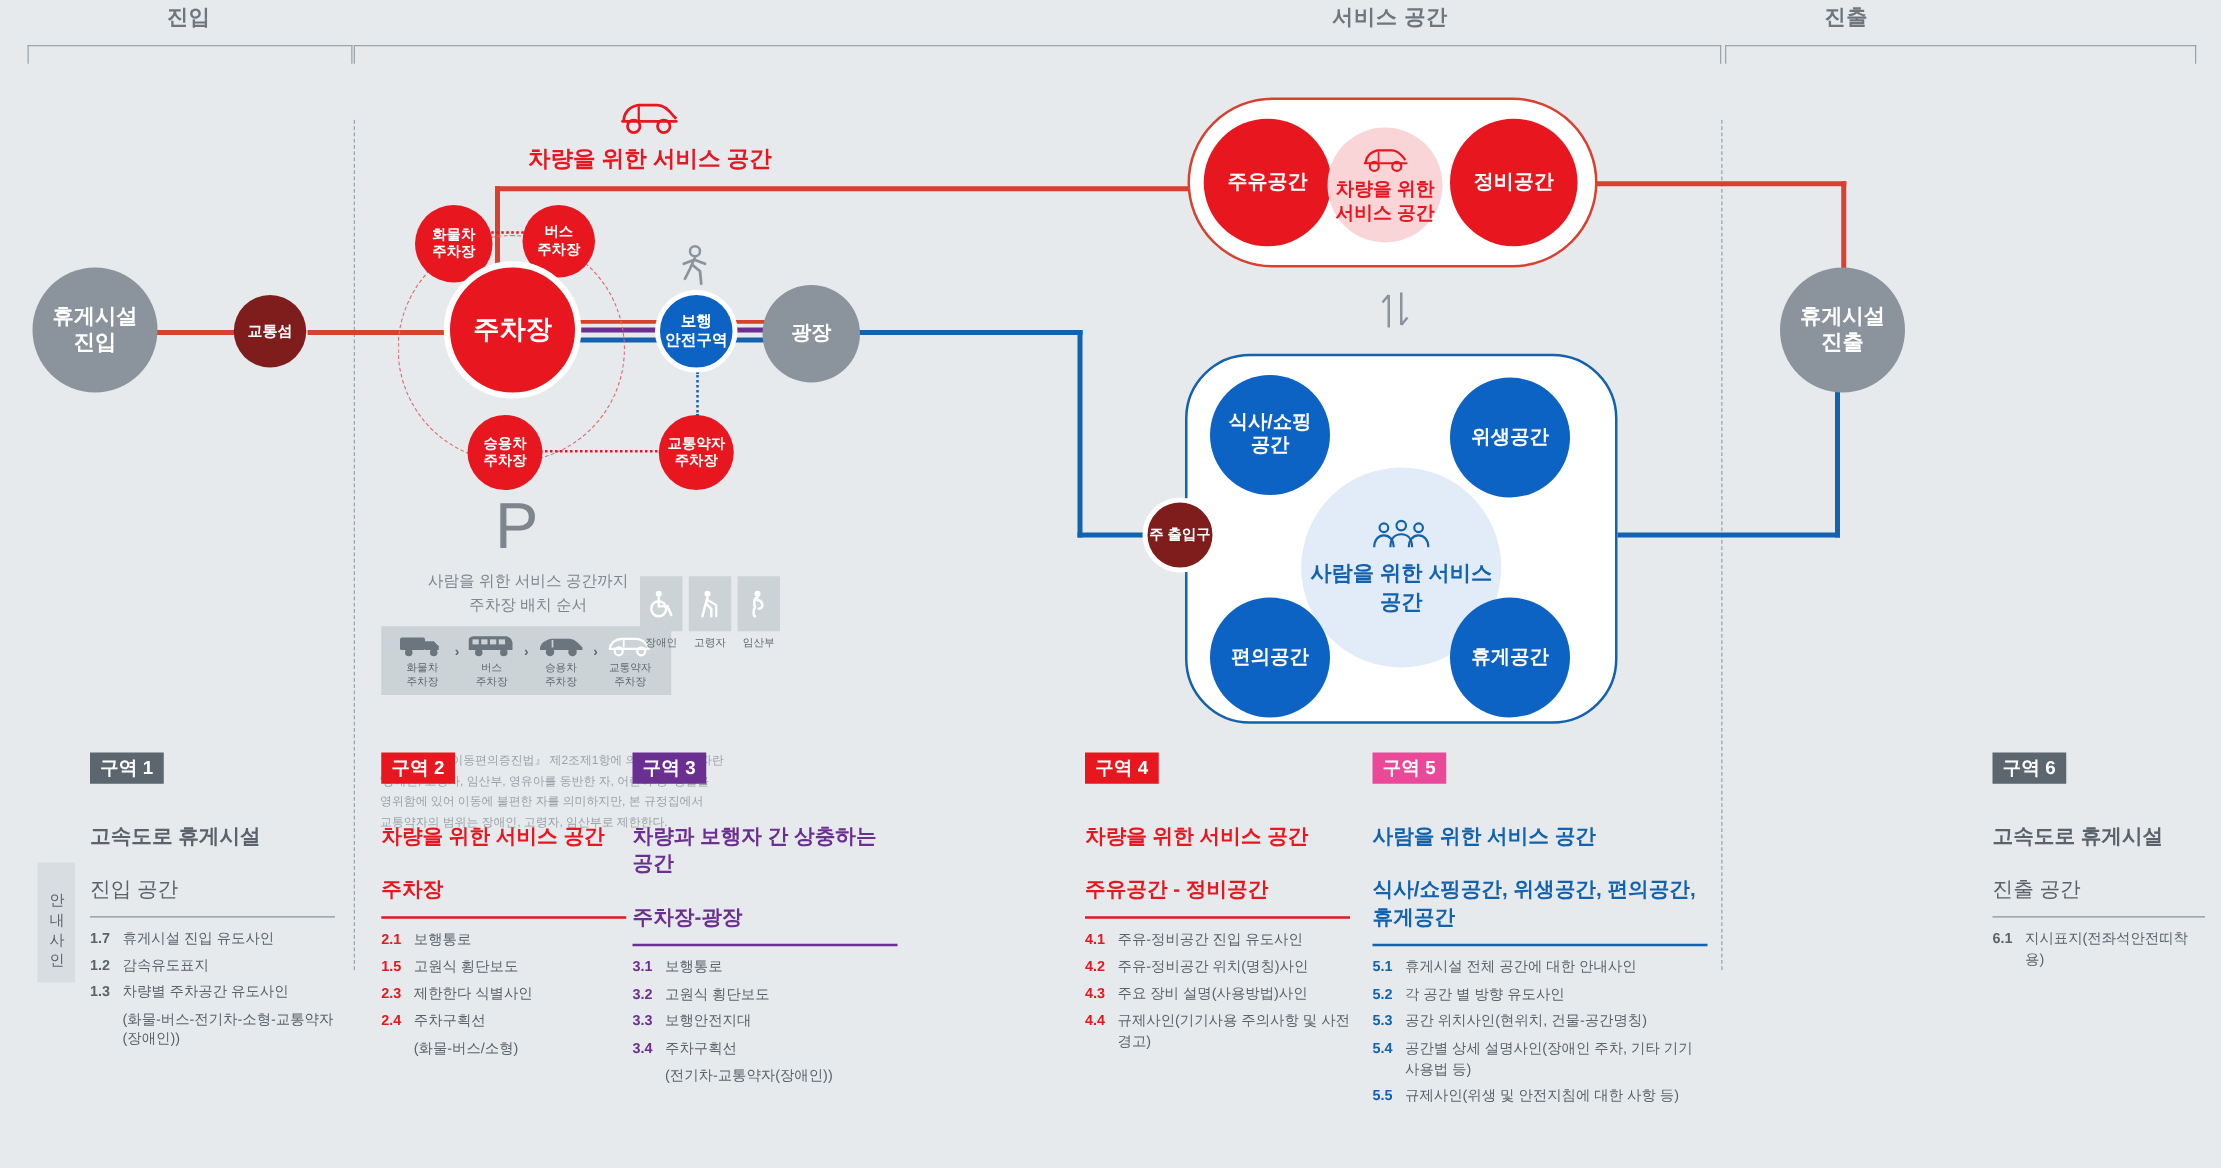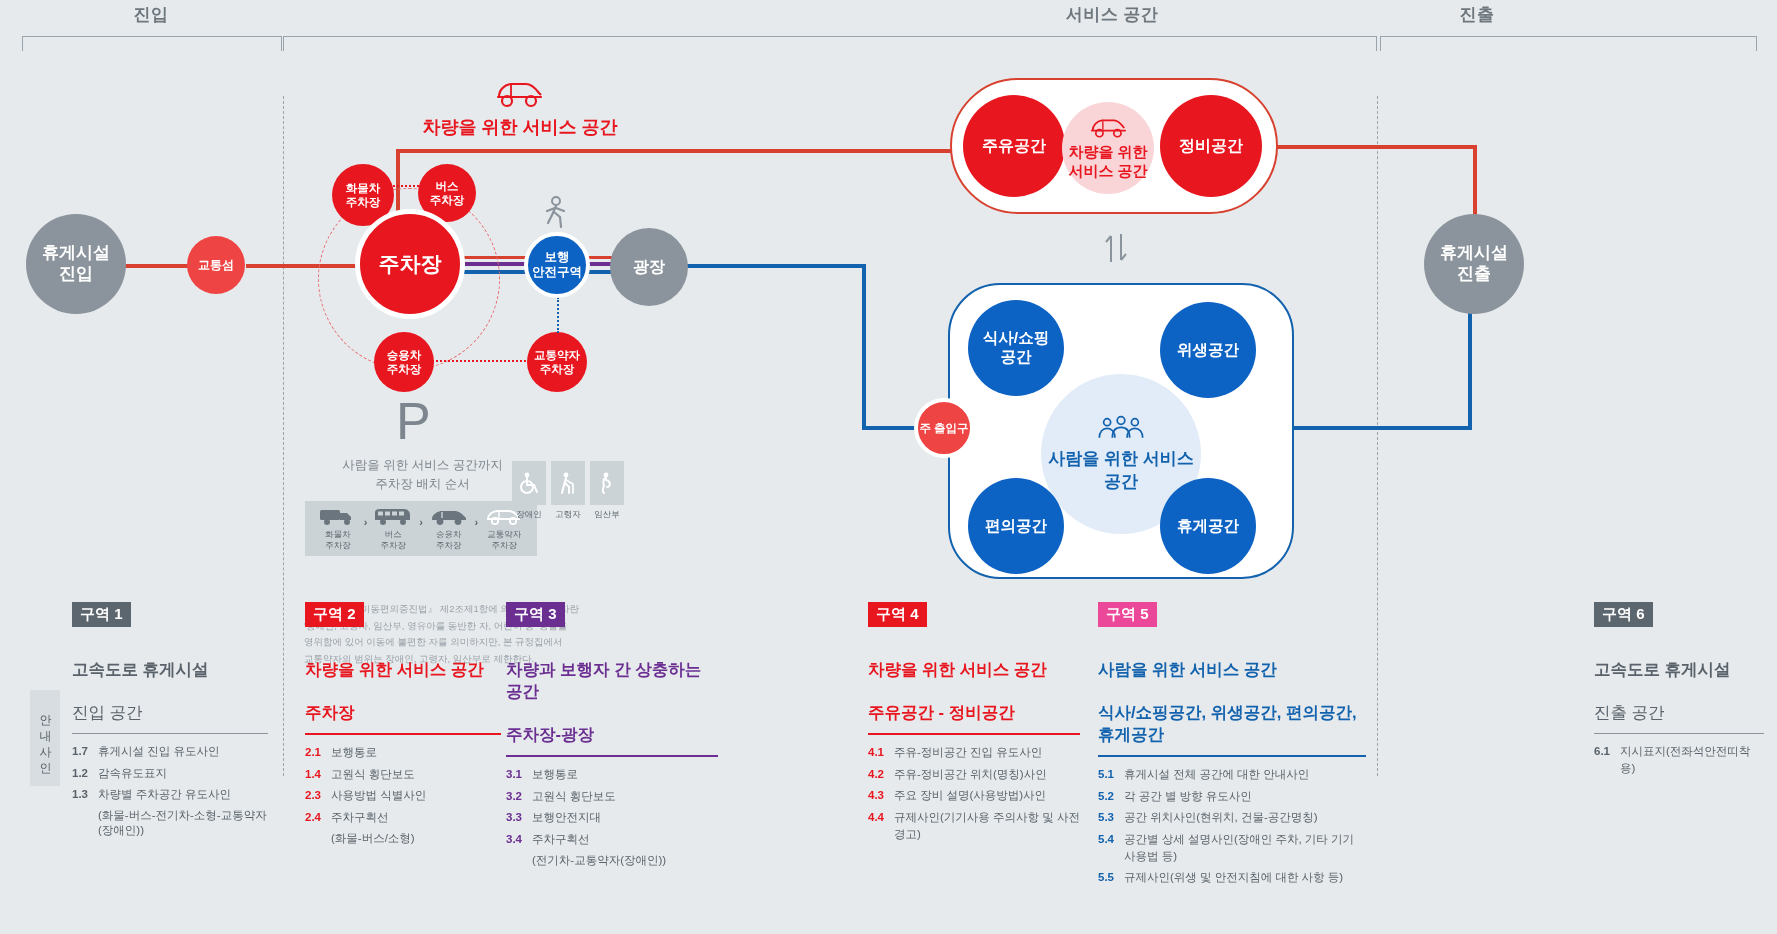--- a/index.html
+++ b/index.html
@@ -28,21 +28,21 @@
   .vdiv{position:absolute;width:0;border-left:1.4px dashed #9aa4ac;}
 
   
   .circle{
     position:absolute;border-radius:50%;
     display:flex;align-items:center;justify-content:center;
     text-align:center;line-height:1.22;font-weight:700;color:#fff;
     box-sizing:border-box;white-space:pre-line;
   }
   .c-grey{background:#8b949c;}
-  .c-grey-lt{background:#ef4444;}
+  .c-grey-lt{background:#7f1d1d;}
   .c-red{background:#e8161f;}
   .c-blue{background:#0c63c4;}
   .ring-white{border:5px solid #fff;}
   .ring-white-thin{border:4px solid #fff;}
 
   
   .line{position:absolute;background:#d8402f;}
   .line-blue{position:absolute;background:#1262ae;}
   .line-purple{position:absolute;background:#6b2f92;}
 
@@ -361,26 +361,26 @@
       <span>차량을 위한 서비스 공간</span><br>
       <span class="sub">주차장</span>
     </h3>
     <div class="rule" style="background: rgb(232, 22, 31);"></div>
     <div class="items">
       <div class="item">
           <span class="n" style="color: rgb(232, 22, 31);">2.1</span>
           <span class="t">보행통로</span>
         </div>
       <div class="item">
-          <span class="n" style="color: rgb(232, 22, 31);">1.4</span>
+          <span class="n" style="color: rgb(232, 22, 31);">1.5</span>
           <span class="t">고원식 횡단보도</span>
         </div>
       <div class="item">
           <span class="n" style="color: rgb(232, 22, 31);">2.3</span>
-          <span class="t">사용방법 식별사인</span>
+          <span class="t">제한한다 식별사인</span>
         </div>
       <div class="item">
           <span class="n" style="color: rgb(232, 22, 31);">2.4</span>
           <span class="t">주차구획선</span>
         </div>
       <div class="subitem">(화물-버스/소형)</div>
     </div>
   </div>
 
   <div class="sect" style="left:506px;top:602px;width:212px;">

